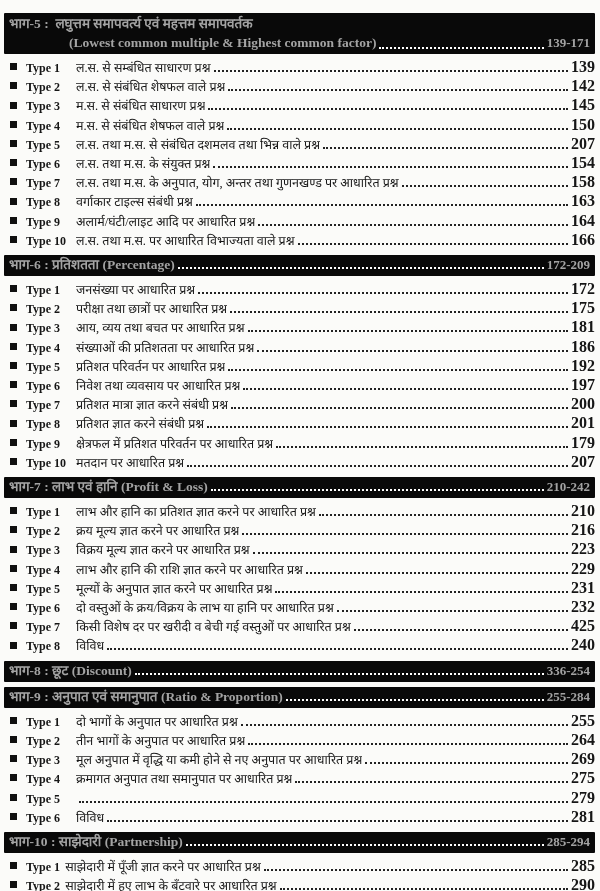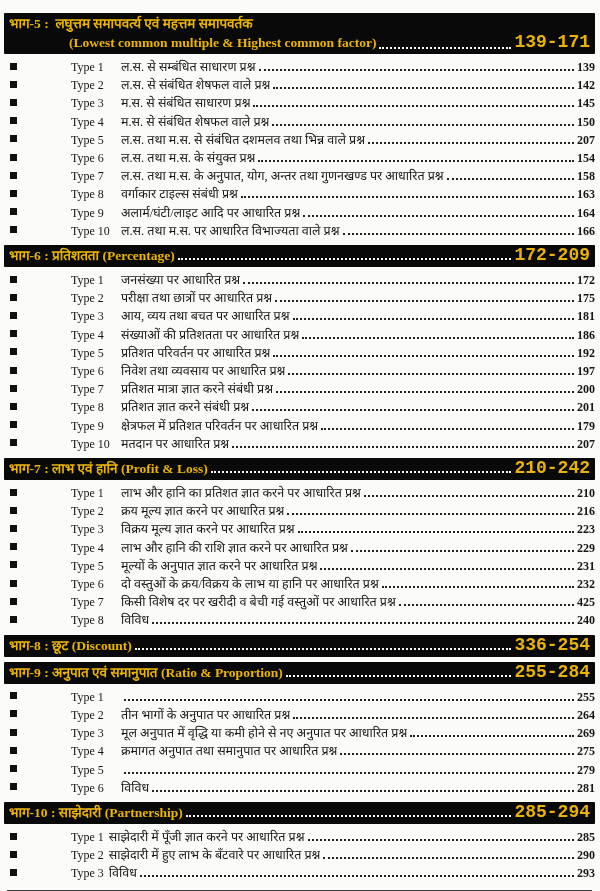--- a/index.html
+++ b/index.html
@@ -11,59 +11,59 @@
     overflow:hidden;
   }
   .page{
     display:flex;flex-direction:column;
     padding:8px 5px 0 4px;
     height:883px;
     box-sizing:border-box;
   }
   
   .bar{
-    background:#090909;color:#eab308;
+    background:#090909;color:#a3a3a3;
     font-weight:bold;font-size:13.5px;
     padding:1px 5px 2px 5px;
     display:flex;align-items:baseline;
     line-height:18px;
     margin:5px 0 4px 0;
     border-radius:1px;
   }
   .bar.two{display:block;}
   .bl1{line-height:19px;white-space:nowrap;}
   .bl2{display:flex;align-items:flex-end;line-height:19px;padding-left:60px;}
   .bt{white-space:nowrap;}
-  .rng{font-size:18px;flex:0 0 auto;font-family:Liberation Mono, monospace;}
+  .rng{font-size:13px;flex:0 0 auto;}
   
   .dots{
     flex:1 1 10px;min-width:8px;
     border-bottom:2px dotted #222;
     margin:0 3px 3px 3px;
     height:1px;
   }
   .bar .dots{border-bottom-color:#fff;}
   
   .row{
     display:flex;align-items:baseline;
     line-height:18.2px;font-size:12.5px;
     padding-left:6px;
   }
   .sq{
     width:7px;height:7px;background:#101010;
     flex:0 0 auto;align-self:center;
     margin:-2px 9px 0 0;
   }
   .tl{
-    font-weight:normal;font-size:12px;
-    flex:0 0 auto;width:50px;white-space:nowrap;margin-left:45px;
+    font-weight:bold;font-size:12px;
+    flex:0 0 auto;width:50px;white-space:nowrap;
   }
   .row.tight .tl{width:auto;margin-right:5px;}
   .tx{flex:0 1 auto;white-space:nowrap;overflow:hidden;}
-  .pg{font-weight:bold;font-size:12px;flex:0 0 auto;}
+  .pg{font-weight:bold;font-size:16px;flex:0 0 auto;}
   
   .rule{
     border-top:2px solid #3a3a3a;
     border-bottom:1px solid #8a8a8a;
     height:1px;
     margin:7px 3px 1px 3px;
   }
   .pageno{
     text-align:center;font-weight:bold;font-size:13px;line-height:17px;
   }
@@ -293,20 +293,21 @@
         <span class="rng">336-254</span>
       </div>
       <div class="bar">
         <span class="bt">भाग-9 : अनुपात एवं समानुपात (Ratio &amp; Proportion) </span>
         <span class="dots"></span>
         <span class="rng">255-284</span>
       </div>
       <div class="row">
         <span class="sq"></span>
         <span class="tl">Type 1</span>
+        <span class="tx">दो भागों के अनुपात पर आधारित प्रश्न</span>
         <span class="dots"></span>
         <span class="pg">255</span>
       </div>
       <div class="row">
         <span class="sq"></span>
         <span class="tl">Type 2</span>
         <span class="tx">तीन भागों के अनुपात पर आधारित प्रश्न</span>
         <span class="dots"></span>
         <span class="pg">264</span>
       </div>

